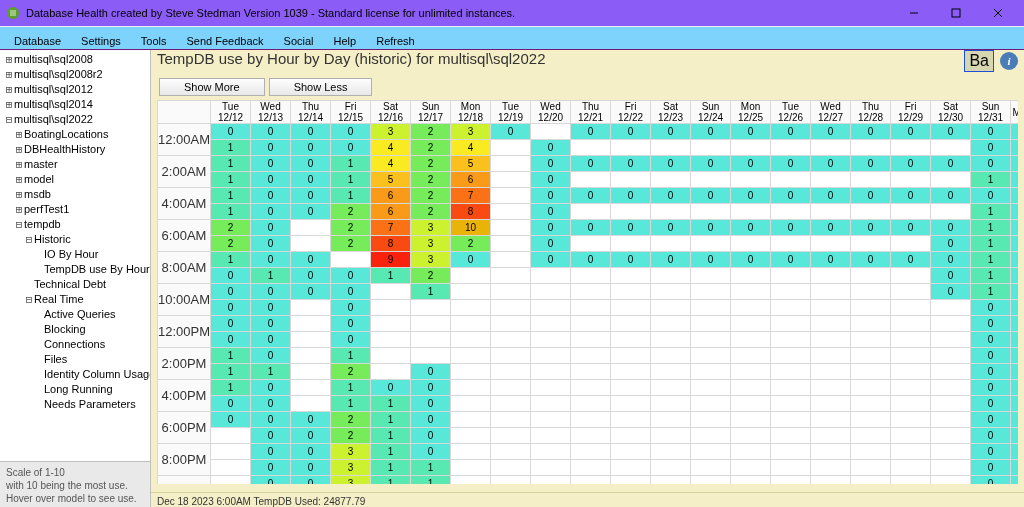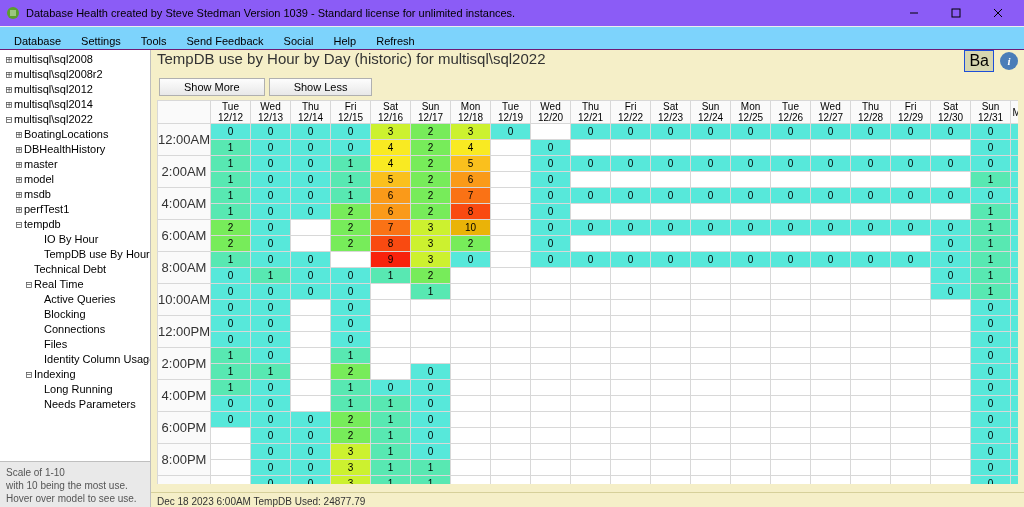--- a/index.html
+++ b/index.html
@@ -90,30 +90,30 @@
         <div class="node d0"><span class="tw">⊞</span><span class="lbl">multisql\sql2012</span></div>
         <div class="node d0"><span class="tw">⊞</span><span class="lbl">multisql\sql2014</span></div>
         <div class="node d0"><span class="tw">⊟</span><span class="lbl">multisql\sql2022</span></div>
         <div class="node d1"><span class="tw">⊞</span><span class="lbl">BoatingLocations</span></div>
         <div class="node d1"><span class="tw">⊞</span><span class="lbl">DBHealthHistory</span></div>
         <div class="node d1"><span class="tw">⊞</span><span class="lbl">master</span></div>
         <div class="node d1"><span class="tw">⊞</span><span class="lbl">model</span></div>
         <div class="node d1"><span class="tw">⊞</span><span class="lbl">msdb</span></div>
         <div class="node d1"><span class="tw">⊞</span><span class="lbl">perfTest1</span></div>
         <div class="node d1"><span class="tw">⊟</span><span class="lbl">tempdb</span></div>
+        <div class="node d2"><span class="tw">⊟</span><span class="lbl">Historic</span></div>
         <div class="node d3"><span class="tw"></span><span class="lbl">IO By Hour</span></div>
         <div class="node d3"><span class="tw"></span><span class="lbl">TempDB use By Hour</span></div>
         <div class="node d2"><span class="tw"></span><span class="lbl">Technical Debt</span></div>
         <div class="node d2"><span class="tw">⊟</span><span class="lbl">Real Time</span></div>
         <div class="node d3"><span class="tw"></span><span class="lbl">Active Queries</span></div>
         <div class="node d3"><span class="tw"></span><span class="lbl">Blocking</span></div>
         <div class="node d3"><span class="tw"></span><span class="lbl">Connections</span></div>
         <div class="node d3"><span class="tw"></span><span class="lbl">Files</span></div>
         <div class="node d3"><span class="tw"></span><span class="lbl">Identity Column Usage</span></div>
-        <div class="node d2"><span class="tw">⊟</span><span class="lbl">Indexing</span></div>
         <div class="node d3"><span class="tw"></span><span class="lbl">Long Running</span></div>
         <div class="node d3"><span class="tw"></span><span class="lbl">Needs Parameters</span></div>
       </div>
     <div class="scale">
       <div>Scale of 1-10</div>
       <div>with 10 being the most use.</div>
       <div>Hover over model to see use.</div>
     </div>
   </div>
 

